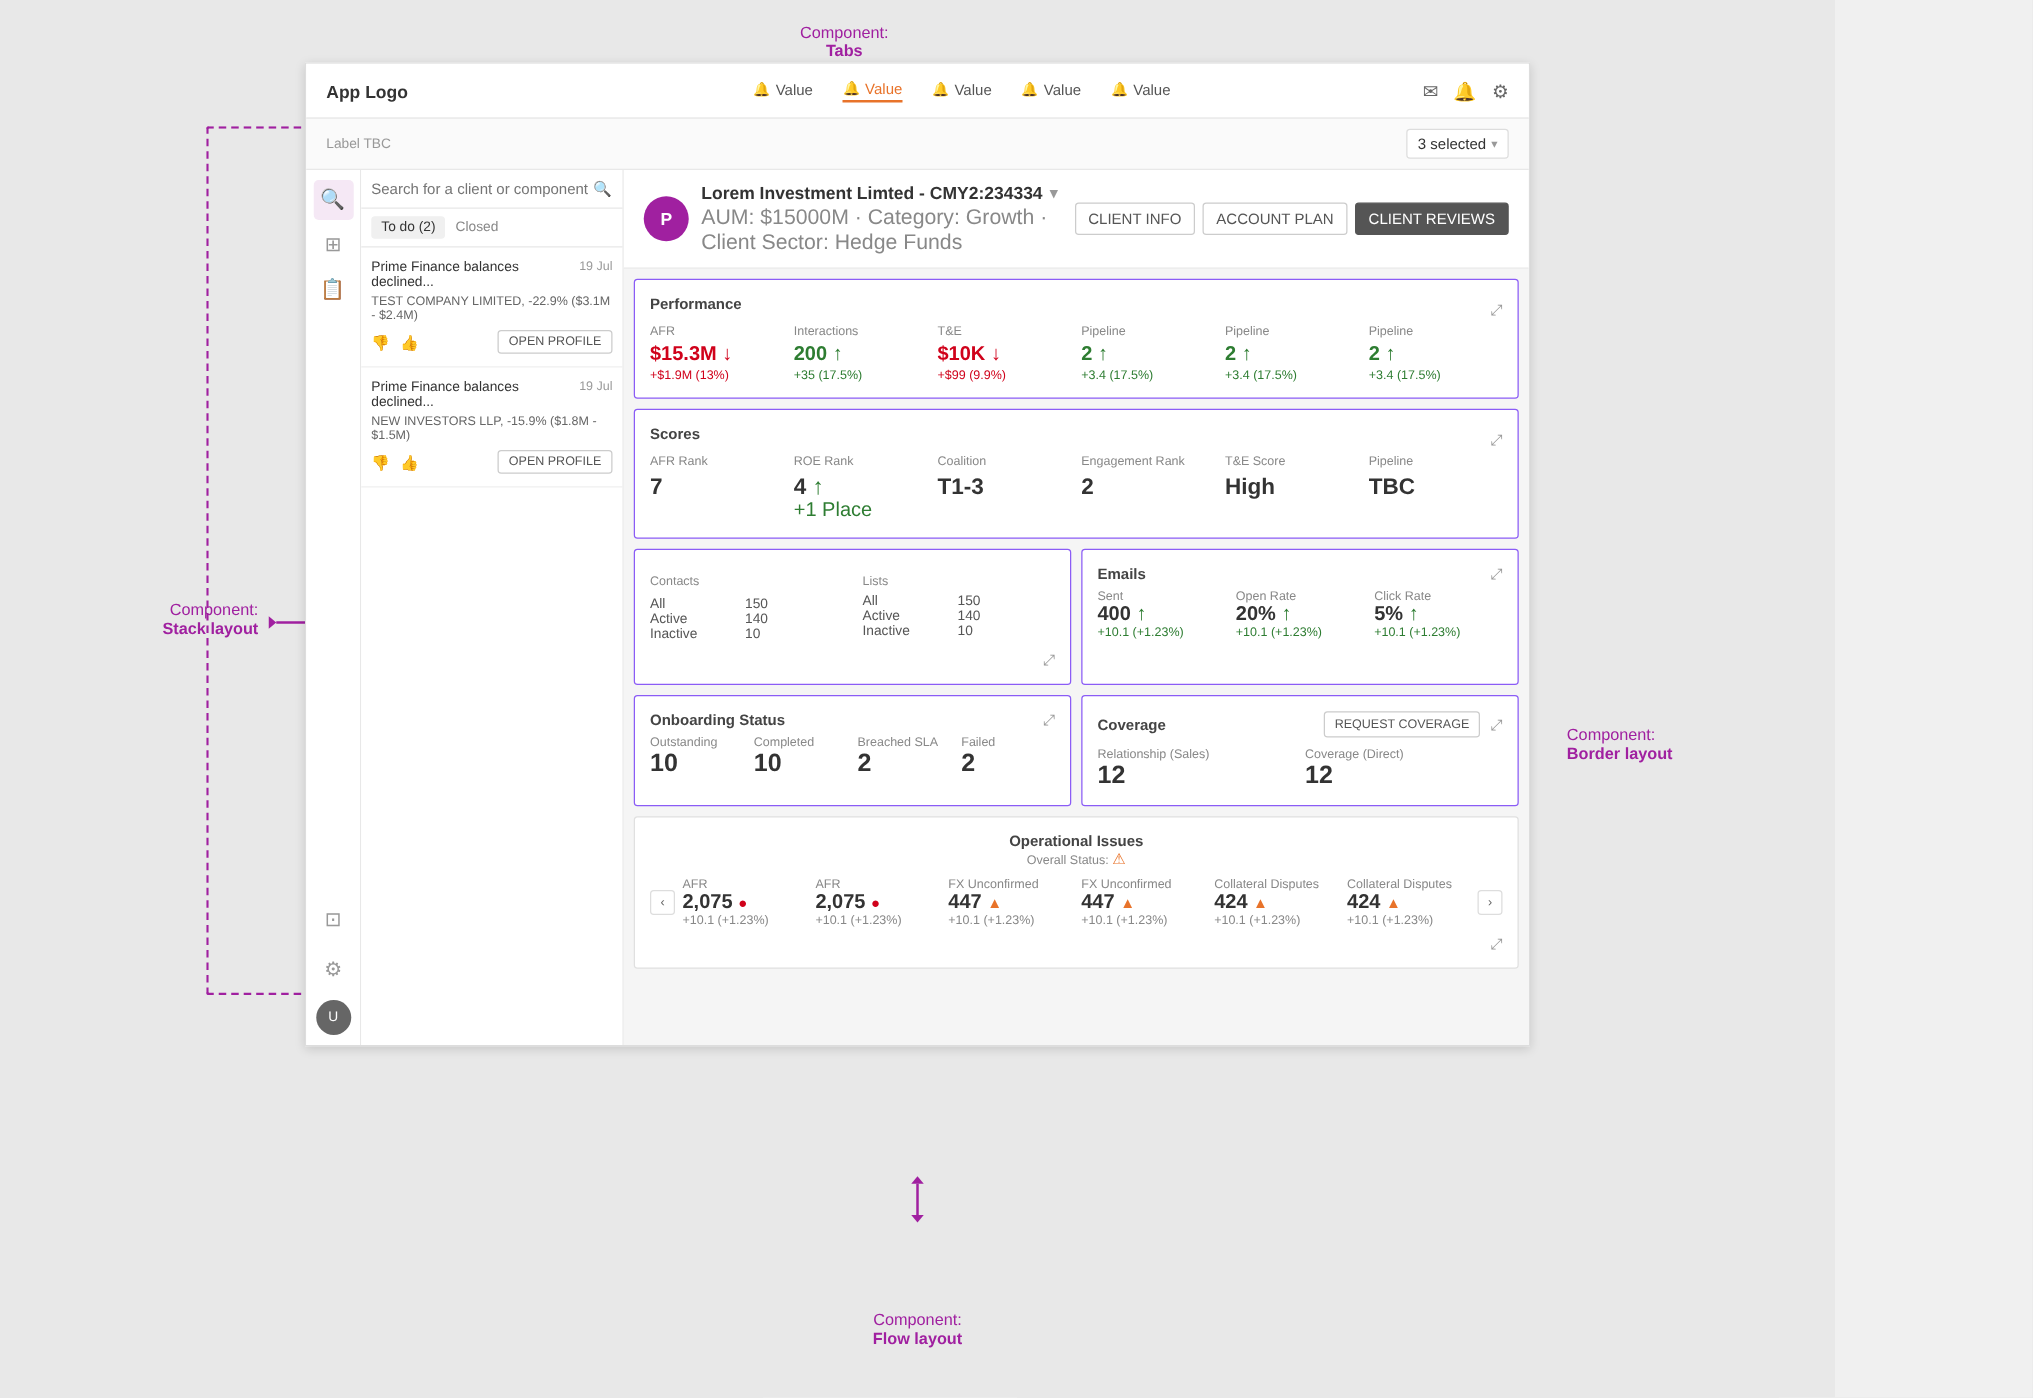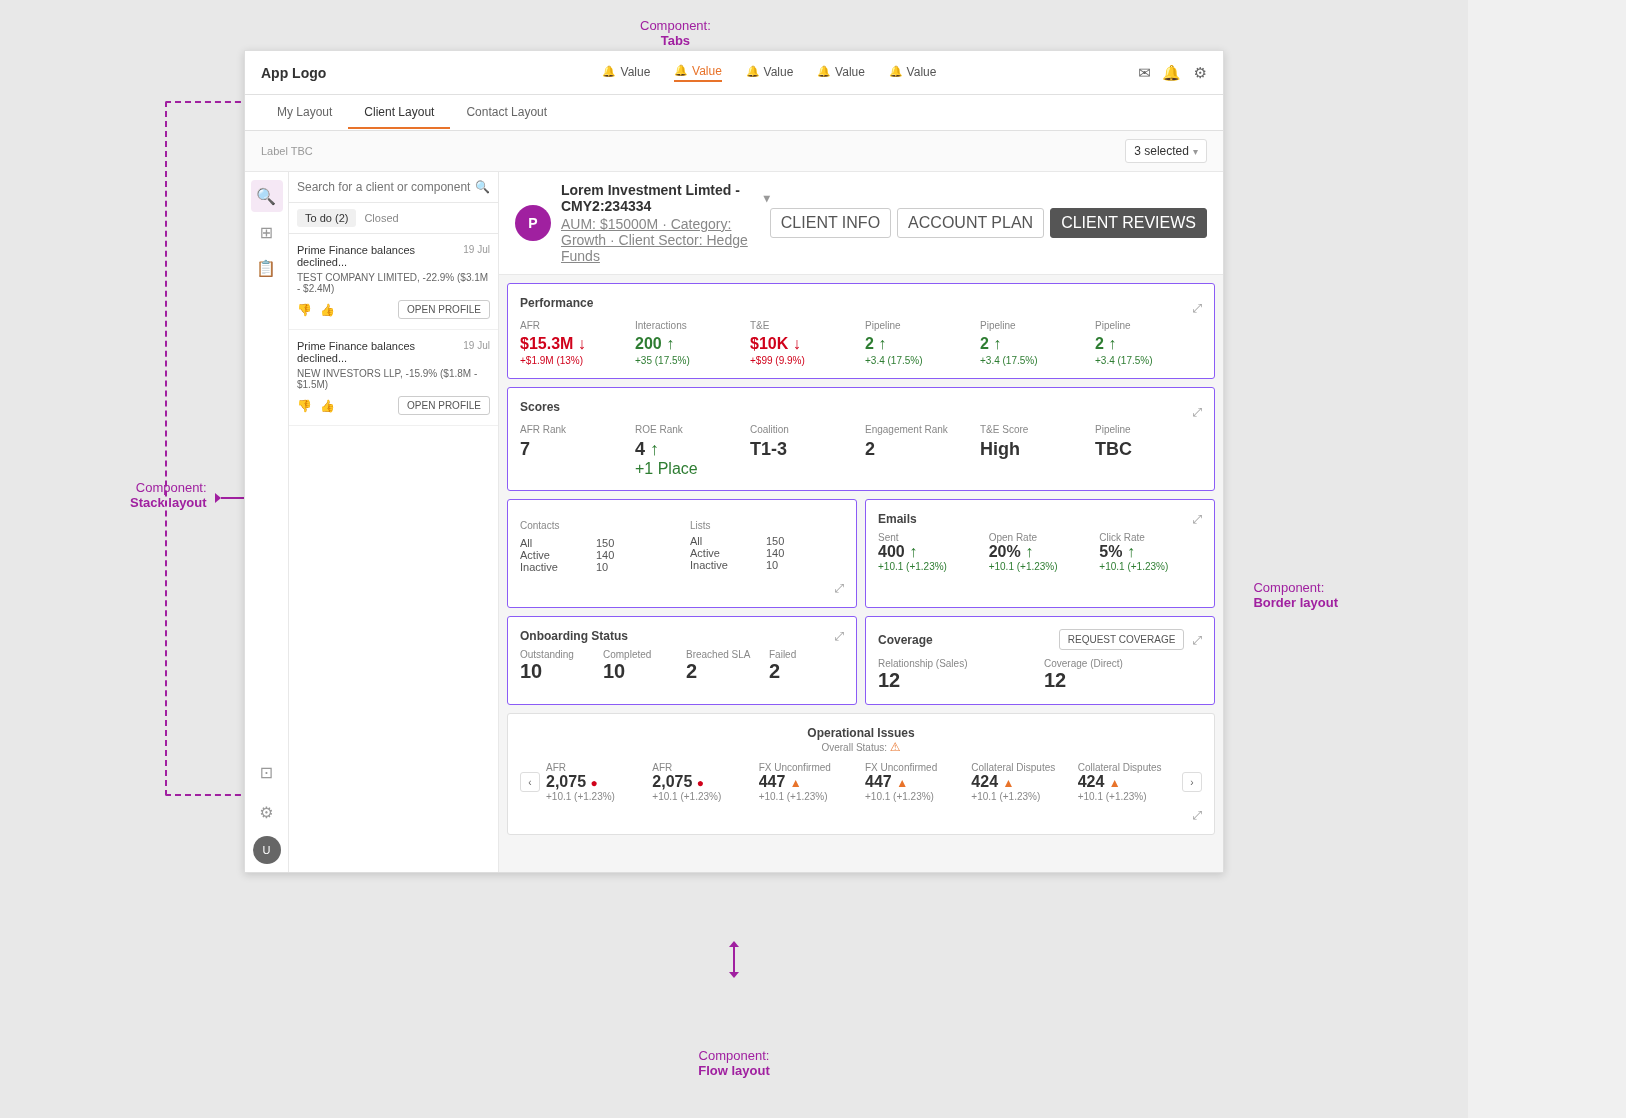--- a/index.html
+++ b/index.html
@@ -78,23 +78,23 @@
 
     
     .right-content { flex: 1; background: #f5f5f5; overflow: hidden; }
 
     
     .client-header { background: white; padding: 10px 16px; display: flex; align-items: center; justify-content: space-between; border-bottom: 1px solid #e8e8e8; }
     .client-avatar { width: 36px; height: 36px; border-radius: 50%; background: #a020a0; display: flex; align-items: center; justify-content: center; color: white; font-size: 14px; font-weight: 600; margin-right: 10px; }
     .client-info { flex: 1; }
     .client-name { font-size: 14px; font-weight: 600; color: #333; display: flex; align-items: center; gap: 6px; }
     .client-chevron { font-size: 12px; color: #999; cursor: pointer; }
-    .client-meta { font-size: 14px; color: #888; margin-top: 2px; text-decoration: underline; }
+    .client-meta { font-size: 17px; color: #888; margin-top: 2px; }
     .client-actions { display: flex; gap: 6px; }
-    .client-action-btn { padding: 5px 10px; font-size: 16px; border: 1px solid #ccc; border-radius: 3px; background: white; cursor: pointer; color: #555; font-weight: 500; }
+    .client-action-btn { padding: 5px 10px; font-size: 12px; border: 1px solid #ccc; border-radius: 3px; background: white; cursor: pointer; color: #555; font-weight: 500; }
     .client-action-btn.active { background: #555; color: white; border-color: #555; }
 
     
     .section-card { background: white; border: 1px solid #8b5cf6; border-radius: 3px; margin: 8px; padding: 12px; }
     .section-title { font-size: 12px; font-weight: 600; color: #444; margin-bottom: 10px; }
 
     .metrics-grid { display: grid; grid-template-columns: repeat(6, 1fr); gap: 8px; }
     .metric-item { }
     .metric-label { font-size: 10px; color: #888; margin-bottom: 4px; }
     .metric-value { font-size: 16px; font-weight: 600; color: #333; }
@@ -222,25 +222,20 @@
             <span>Value</span>
         </div>
       </div>
       <div class="nav-right-icons">
         <span class="nav-icon">✉</span>
         <span class="nav-icon">🔔</span>
         <span class="nav-icon">⚙</span>
       </div>
     </div>
 
-    <div class="layout-tabs">
-      <div class="layout-tab">My Layout</div>
-      <div class="layout-tab active">Client Layout</div>
-      <div class="layout-tab">Contact Layout</div>
-    </div>
 
     <div class="filter-bar">
       <span class="filter-label">Label TBC</span>
       <div class="filter-dropdown">
         <span class="selected-text">3 selected</span>
         <span class="filter-chevron">▾</span>
       </div>
     </div>
 
     <div class="main-content">

